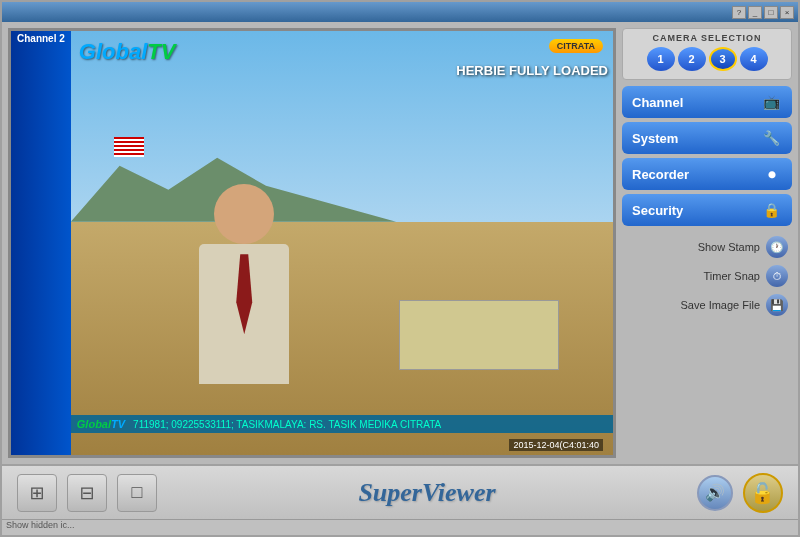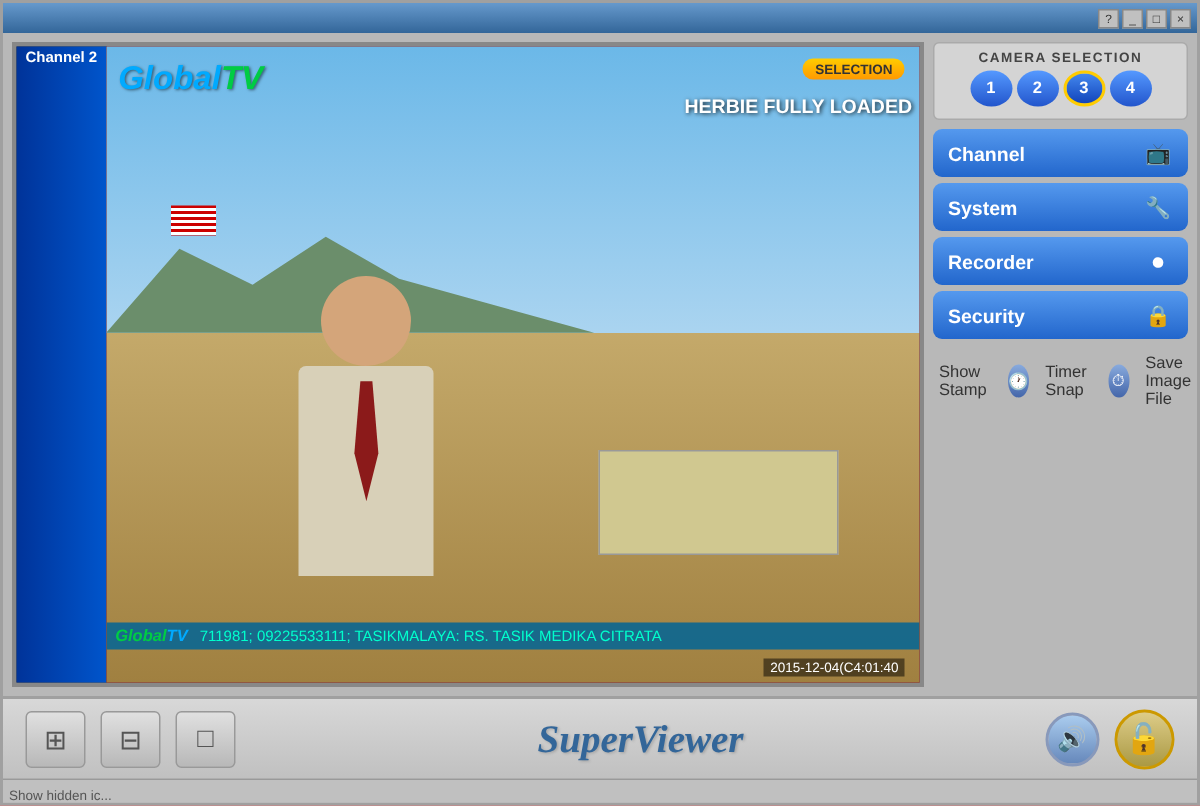--- a/index.html
+++ b/index.html
@@ -348,20 +348,21 @@
       height: 20px;
       display: flex;
       align-items: center;
       justify-content: center;
       font-size: 14px;
     }
 
     
     .utility-section {
       display: flex;
+      flex-direction: column;
       gap: 3px;
       padding-top: 2px;
     }
     .util-btn {
       display: flex;
       align-items: center;
       justify-content: flex-end;
       gap: 6px;
       cursor: pointer;
       padding: 2px 4px;
@@ -457,21 +458,21 @@
       align-items: center;
       justify-content: center;
       font-size: 20px;
     }
 
     .status-bar {
       height: 16px;
       background: #c0c0c0;
       border-top: 1px solid #999;
       display: flex;
-      align-items: flex-end;
+      align-items: flex-start;
       padding: 0 4px;
       flex-shrink: 0;
     }
     .status-text {
       font-size: 9px;
       color: #555;
     }
   </style>
 </head>
 <body>
@@ -506,21 +507,21 @@
             <div class="person-body">
               <div class="person-tie"></div>
             </div>
           </div>
 
           <div class="tv-logo">
             <span class="global">Global</span><span class="tv">TV</span>
           </div>
 
           <div class="tv-program-banner">
-            <span>SELECTION</span>
+            <span>CITRATA</span>
           </div>
           <div class="tv-program-title">HERBIE FULLY LOADED</div>
 
           <div class="tv-ticker">
             <span class="ticker-logo"><span>Global</span>TV</span>
             <span>711981; 09225533111; TASIKMALAYA: RS. TASIK MEDIKA CITRATA</span>
           </div>
           <div class="tv-timestamp">2015-12-04(C4:01:40</div>
         </div>
       </div>

